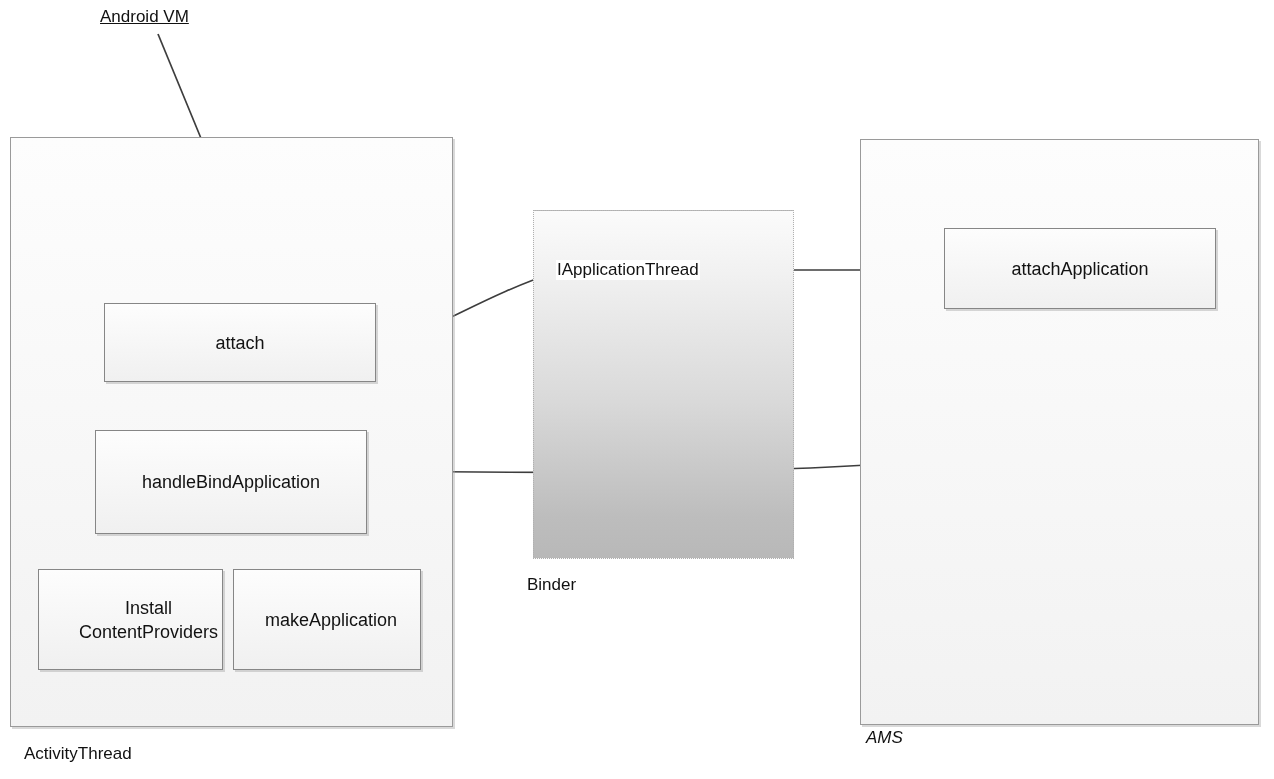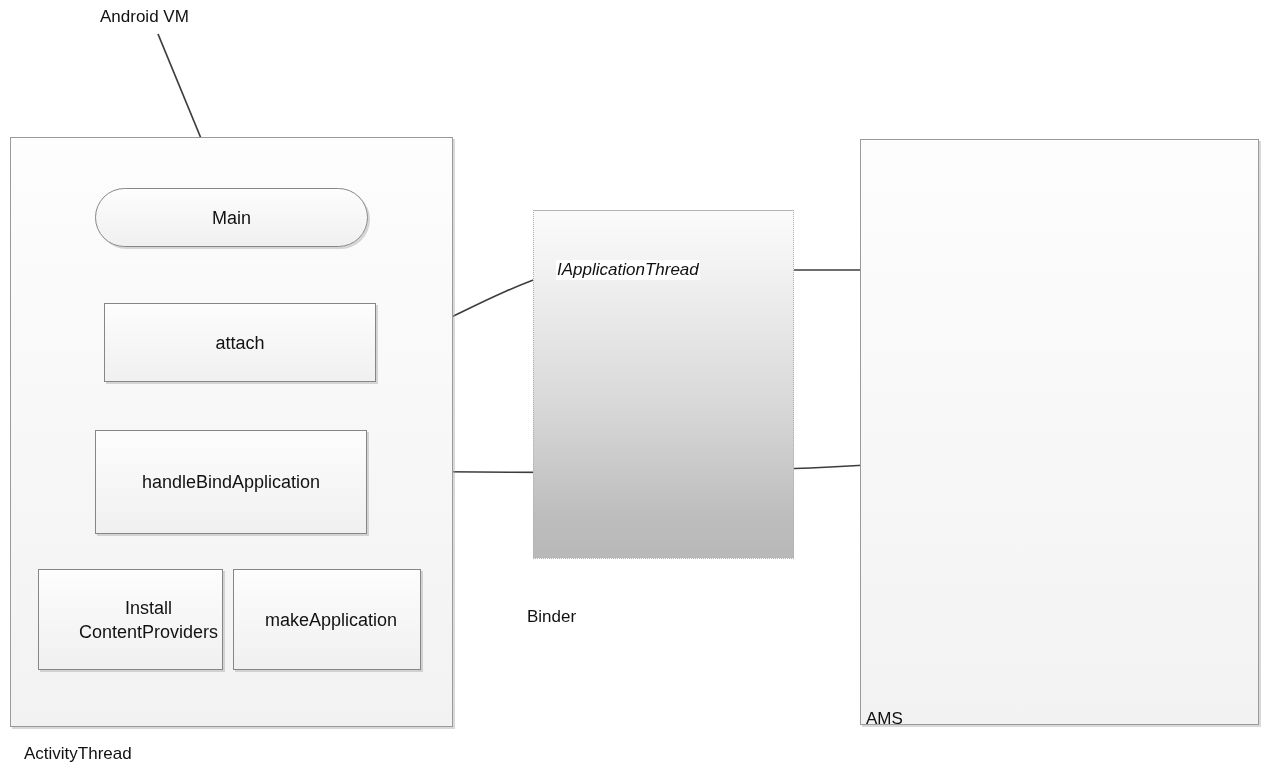--- a/index.html
+++ b/index.html
@@ -79,30 +79,30 @@
   
   .edge-label {
     position: absolute;
     font-size: 17px;
     line-height: 20px;
     color: #111111;
     background: #ffffff;
     white-space: nowrap;
     padding: 0 1px;
     z-index: 5;
-    font-style: italic;
   }
 
   .plain-label {
     position: absolute;
     font-size: 17px;
     line-height: 20px;
     color: #111111;
     white-space: nowrap;
     z-index: 5;
+    text-decoration: underline;
   }
 </style>
 </head>
 <body>
 
 <div id="canvas">
 
   <svg id="wires" viewBox="0 0 1274 779" width="1274" height="779" xmlns="http://www.w3.org/2000/svg">
     <defs>
       <marker id="arrow" viewBox="0 0 12 12" refX="10.5" refY="6" markerWidth="9" markerHeight="9" orient="auto-start-reverse">
@@ -136,44 +136,44 @@
 
     <g>
       <path d="M 231 514 L 322 564" fill="none" stroke="#3d3d3d" stroke-width="1.7" marker-end="url(#arrow)"></path>
     </g>
   </svg>
 
   <div class="lane" style="left:10px; top:137px; width:443px; height:590px;"></div>
   <div class="lane-label" style="left:24px; top:744px;">ActivityThread</div>
 
   <div class="lane" style="left:860px; top:139px; width:399px; height:586px;"></div>
-  <div class="lane-label" style="left:866px; top:709px;">AMS</div>
+  <div class="lane-label" style="left:866px; top:728px;font-style:italic;">AMS</div>
 
   <div class="binder" style="left:533px; top:210px; width:261px; height:349px;"></div>
-  <div class="lane-label" style="left:527px; top:575px;margin-top:32px;">Binder</div>
+  <div class="lane-label" style="left:527px; top:575px;">Binder</div>
 
   <div class="plain-label" style="left:100px; top:7px;">Android VM</div>
 
-  <div class="node rounded" style="left:95px; top:188px; width:273px; height:59px;">
-    <span class="node-text">Main</span>
-  </div>
 
   <div class="node" style="left:95px; top:303px; width:272px; height:79px;margin-left:9px;">
     <span class="node-text">attach</span>
   </div>
 
   <div class="node" style="left:95px; top:430px; width:272px; height:104px;">
     <span class="node-text">handleBindApplication</span>
   </div>
 
   <div class="node" style="left:38px; top:569px; width:185px; height:101px;padding-left:36px;">
     <span class="node-text">Install
 ContentProviders</span>
   </div>
 
   <div class="node" style="left:233px; top:569px; width:188px; height:101px;padding-left:8px;">
     <span class="node-text">makeApplication</span>
   </div>
 
+  <div class="node" style="left:944px; top:228px; width:272px; height:81px;">
+    <span class="node-text">attachApplication</span>
+  </div>
 
   <div class="edge-label" style="left:556px; top:260px;">IApplicationThread</div>
 
 </div>
 
 </body></html>

